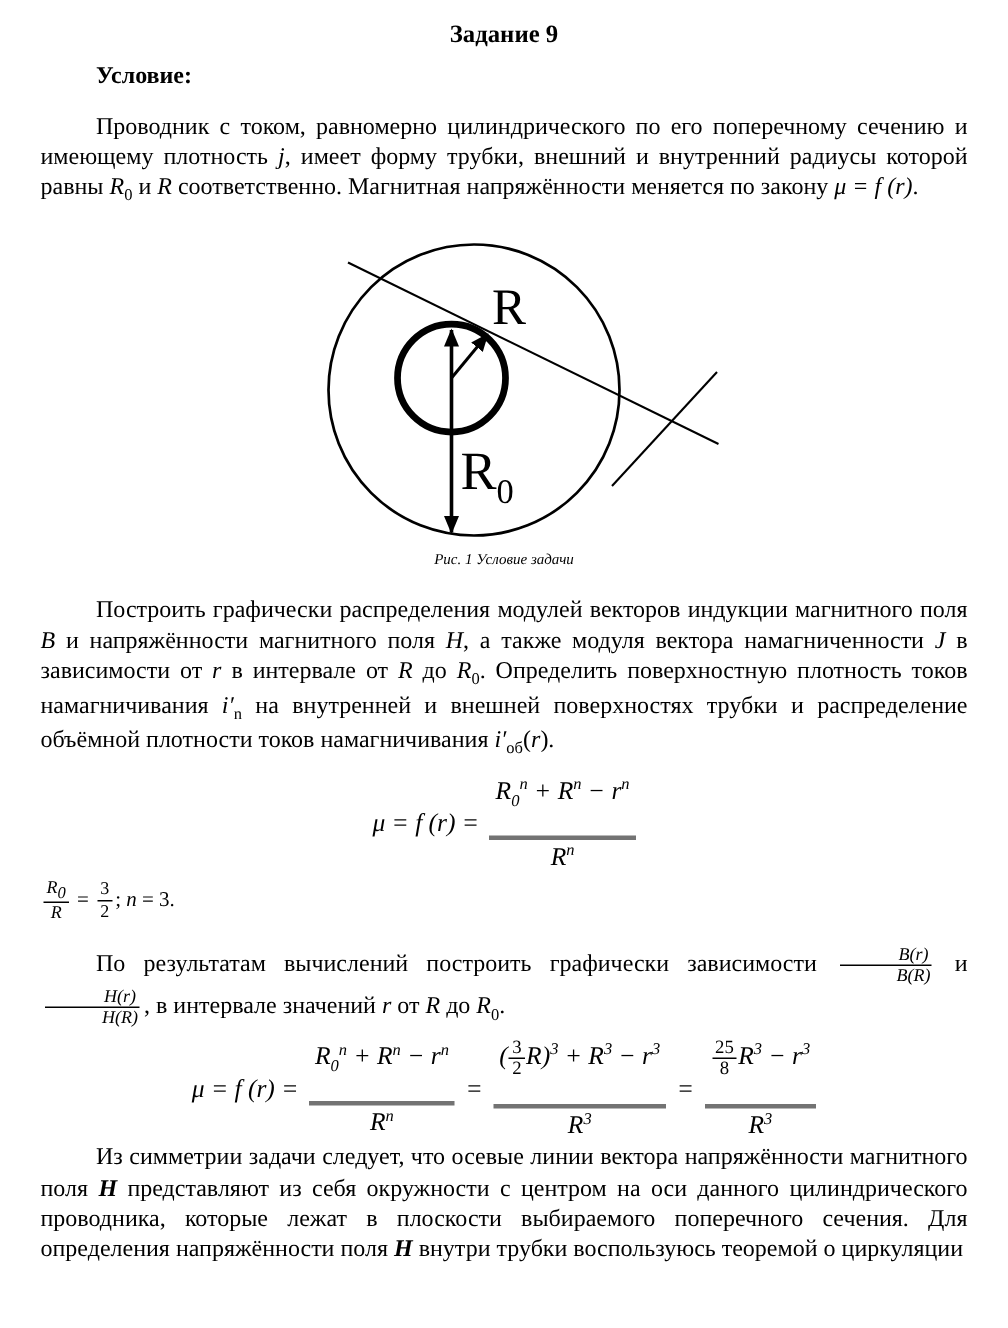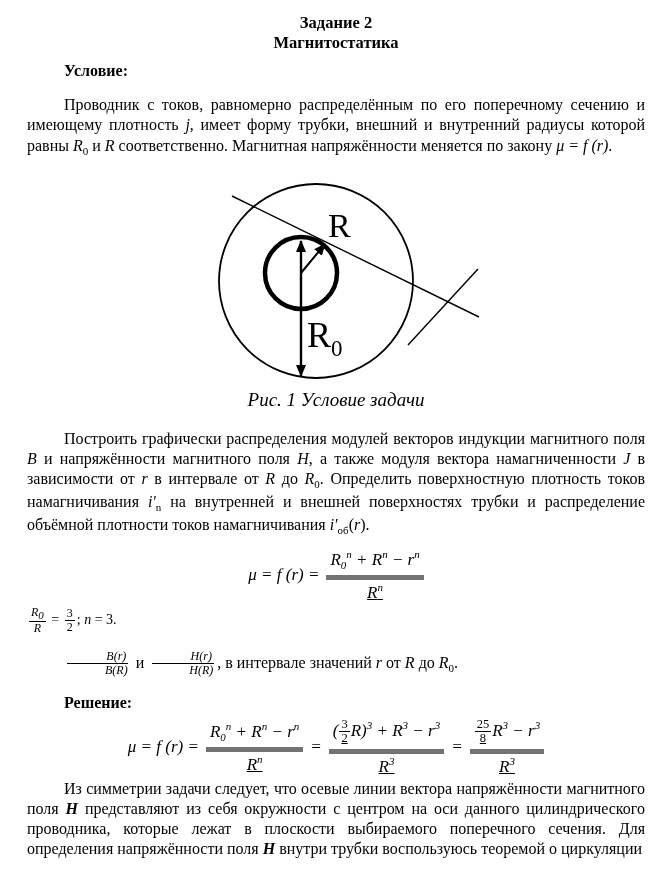--- a/index.html
+++ b/index.html
@@ -18,30 +18,30 @@
   p.body { text-align:justify; line-height:1.26; }
   .indent { text-indent:37px; }
   .mt15 { margin-top:15px; }
   .mt18 { margin-top:18px; }
   .mt14 { margin-top:14px; }
   .mt2  { margin-top:2px; }
 
   
   .figure-wrap { margin-top:18px; text-align:center; }
   .figure-wrap svg { display:block; margin:0 auto; }
-  .caption { font-size:19px; margin-top:4px; font-style:italic; text-align:center; }
+  .caption { font-size:10px; margin-top:4px; font-style:italic; text-align:center; }
 
   
   .formula {
     display:flex; justify-content:center; align-items:center;
     gap:7px; font-style:italic; font-size:17px; margin:10px 0 2px 0;
   }
   .frac { display:inline-flex; flex-direction:column; align-items:center; }
-  .frac .fnum { display:block; padding:0 4px 4px 4px; border-bottom:5px solid #737373; text-align:center; white-space:nowrap; }
-  .frac .fden { display:block; padding:1px 4px 0 4px; text-align:center; white-space:nowrap;text-decoration:underline; }
+  .frac .fnum { display:block; padding:0 4px 17px 4px; border-bottom:3px solid #737373; text-align:center; white-space:nowrap; }
+  .frac .fden { display:block; padding:1px 4px 0 4px; text-align:center; white-space:nowrap; }
   sup { font-size:11px; } sub { font-size:11px; }
 
   
   .innerfrac {
     display:inline-flex; flex-direction:column; align-items:center;
     font-size:12.5px; font-style:normal; line-height:1.05;
     vertical-align:middle; margin:0 1px;
   }
   .innerfrac .fnum { border-bottom:1px solid #000; padding:0 2px; }
   .innerfrac .fden { padding:0 2px; }
@@ -58,26 +58,25 @@
   .given { margin-top:3px; font-size:14px; }
   .given .txt { font-style:normal; }
 
   .bi { font-weight:bold; font-style:italic; }
 </style>
 </head>
 <body>
 
 <div class="page">
 
-  <div class="title">Задание 2</div>
-  <div class="title">Магнитостатика</div>
+  <div class="title">Задание 9</div>
 
   <div class="subheading">Условие:</div>
 
-  <p class="body indent mt15"><span>Проводник с токов, равномерно распределённым по его поперечному сечению и имеющему плотность </span><i>j</i><span>, имеет форму трубки, внешний и внутренний радиусы которой равны </span><i>R</i><sub>0</sub><span> и </span><i>R</i><span> соответственно. Магнитная напряжённости меняется по закону </span><i>μ = f (r)</i><span>.</span></p>
+  <p class="body indent mt15"><span>Проводник с током, равномерно цилиндрического по его поперечному сечению и имеющему плотность </span><i>j</i><span>, имеет форму трубки, внешний и внутренний радиусы которой равны </span><i>R</i><sub>0</sub><span> и </span><i>R</i><span> соответственно. Магнитная напряжённости меняется по закону </span><i>μ = f (r)</i><span>.</span></p>
 
   <div class="figure-wrap">
     <svg width="300" height="208" viewBox="0 0 300 208">
       <defs>
         <marker id="ah" markerWidth="13" markerHeight="11" refX="11" refY="5" orient="auto-start-reverse" markerUnits="userSpaceOnUse">
           <path d="M0,0 L12,5 L0,10 Z" fill="#000"></path>
         </marker>
       </defs>
       <circle cx="130" cy="104" r="97" fill="none" stroke="#000" stroke-width="1.8"></circle>
       <circle cx="115" cy="96" r="36" fill="none" stroke="#000" stroke-width="4.5"></circle>
@@ -107,29 +106,28 @@
         <span class="fden">R</span>
       </span>
     <span class="txt">=</span>
     <span class="ifrac">
         <span class="fnum txt">3</span>
         <span class="fden txt">2</span>
       </span><span class="txt">;</span>
     <i>n</i><span class="txt"> = 3.</span>
   </div>
 
-  <p class="body indent mt14"><span class="ifrac">
+  <p class="body indent mt14"><span>По результатам вычислений построить графически зависимости </span><span class="ifrac">
         <span class="fnum">B(r)</span>
         <span class="fden">B(R)</span>
       </span><span> и </span><span class="ifrac">
         <span class="fnum">H(r)</span>
         <span class="fden">H(R)</span>
       </span><span>, в интервале значений </span><i>r</i><span> от </span><i>R</i><span> до </span><i>R</i><sub>0</sub><span>.</span></p>
 
-  <div class="subheading" style="margin-top:16px;">Решение:</div>
 
 
   <div class="formula" style="margin-top:6px;">
     <span>μ = f (r) =</span>
     <span class="frac">
       <span class="fnum"><span>R</span><sub>0</sub><sup>n</sup><span> + R</span><sup>n</sup><span> − r</span><sup>n</sup></span>
       <span class="fden"><span>R</span><sup>n</sup></span>
     </span>
     <span>=</span>
     <span class="frac">

